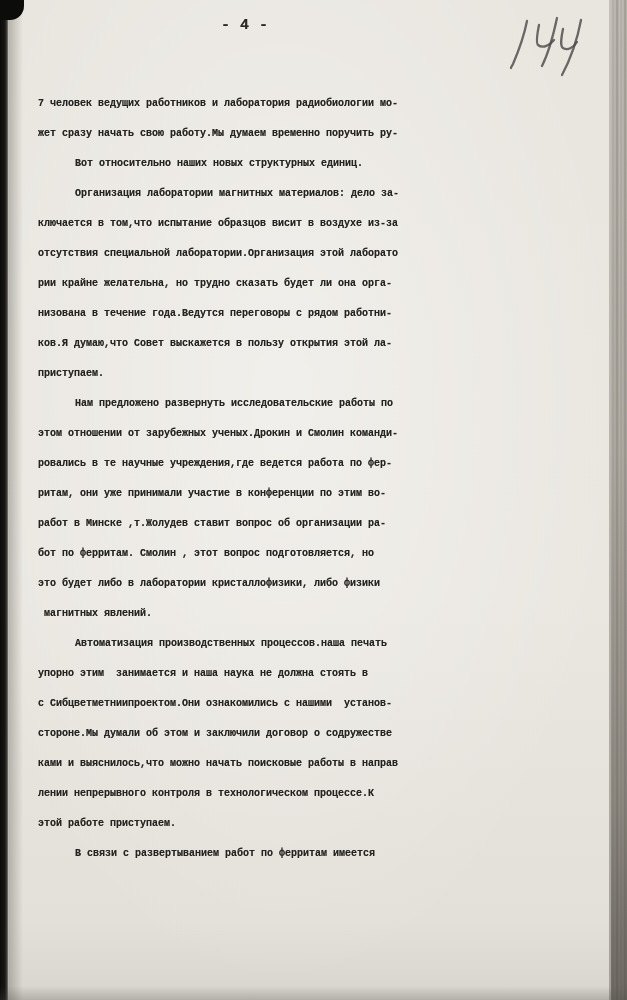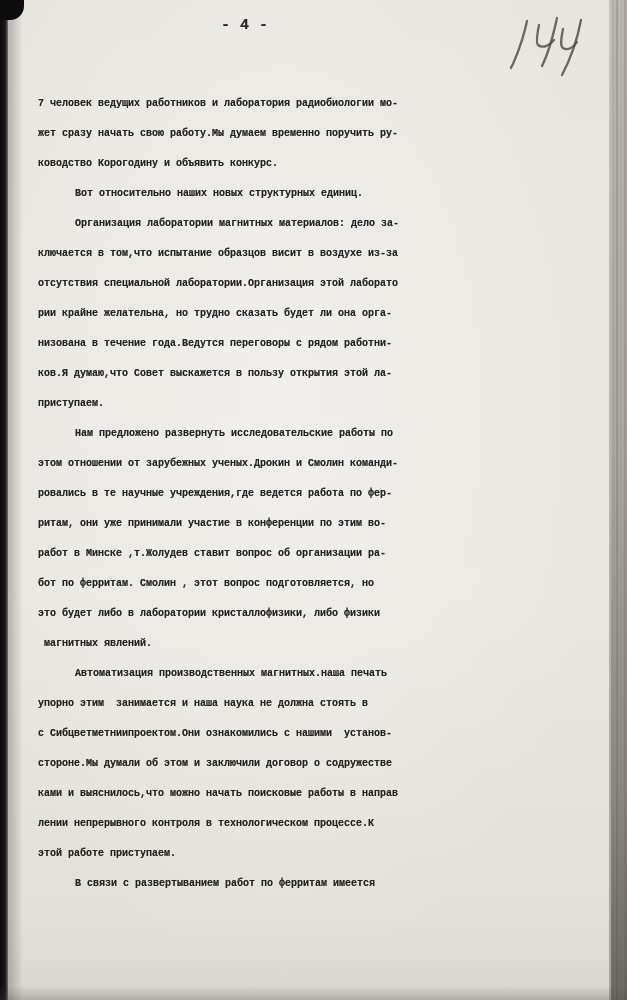--- a/index.html
+++ b/index.html
@@ -79,38 +79,37 @@
     <path d="M24,9 C22,19 16,38 10,52 C9,54 8,55 8,56"></path>
     <path d="M36,13 C34,23 33,31 35,33 C40,37 47,33 51,28"></path>
     <path d="M54,6 C51,20 46,40 39,54"></path>
     <path d="M60,17 C58,27 57,34 60,36 C65,39 71,35 74,30"></path>
     <path d="M78,8 C75,24 68,46 59,63"></path>
   </svg>
 
   <div class="body-text">
       <div class="line">7 человек ведущих работников и лаборатория радиобиологии мо-</div>
       <div class="line">жет сразу начать свою работу.Мы думаем временно поручить ру-</div>
-      <div class="line">ководство Корогодину и объявить конкурс.</div>
       <div class="line indent">Вот относительно наших новых структурных единиц.</div>
       <div class="line indent">Организация лаборатории магнитных материалов: дело за-</div>
       <div class="line">ключается в том,что испытание образцов висит в воздухе из-за</div>
       <div class="line">отсутствия специальной лаборатории.Организация этой лаборато</div>
       <div class="line">рии крайне желательна, но трудно сказать будет ли она орга-</div>
       <div class="line">низована в течение года.Ведутся переговоры с рядом работни-</div>
       <div class="line">ков.Я думаю,что Совет выскажется в пользу открытия этой ла-</div>
       <div class="line">приступаем.</div>
       <div class="line indent">Нам предложено развернуть исследовательские работы по</div>
       <div class="line">этом отношении от зарубежных ученых.Дрокин и Смолин команди-</div>
       <div class="line">ровались в те научные учреждения,где ведется работа по фер-</div>
       <div class="line">ритам, они уже принимали участие в конференции по этим во-</div>
       <div class="line">работ в Минске ,т.Жолудев ставит вопрос об организации ра-</div>
       <div class="line">бот по ферритам. Смолин , этот вопрос подготовляется, но</div>
       <div class="line">это будет либо в лаборатории кристаллофизики, либо физики</div>
       <div class="line"> магнитных явлений.</div>
-      <div class="line indent">Автоматизация производственных магнитных.наша печать</div>
+      <div class="line indent">Автоматизация производственных процессов.наша печать</div>
       <div class="line">упорно этим  занимается и наша наука не должна стоять в</div>
       <div class="line">с Сибцветметниипроектом.Они ознакомились с нашими  установ-</div>
       <div class="line">стороне.Мы думали об этом и заключили договор о содружестве</div>
       <div class="line">ками и выяснилось,что можно начать поисковые работы в направ</div>
       <div class="line">лении непрерывного контроля в технологическом процессе.К</div>
       <div class="line">этой работе приступаем.</div>
       <div class="line indent">В связи с развертыванием работ по ферритам имеется</div>
     </div>
 </div>
 

